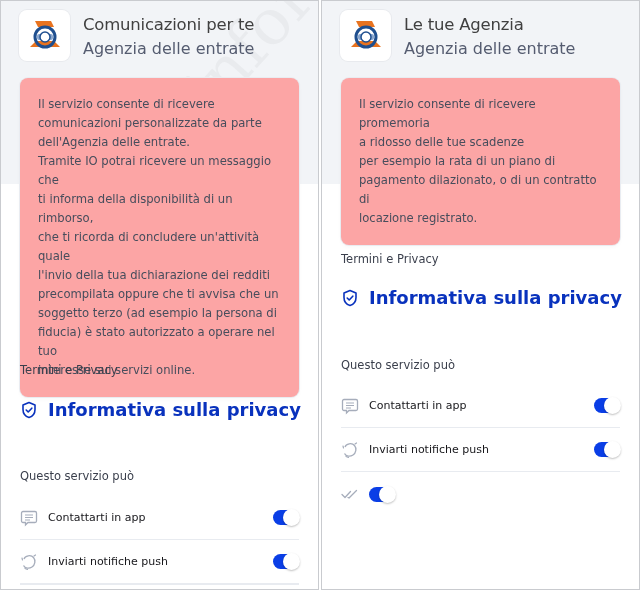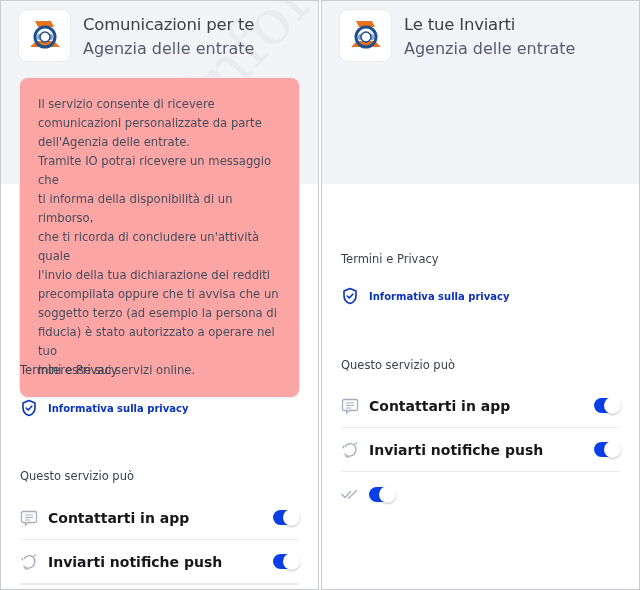--- a/index.html
+++ b/index.html
@@ -36,32 +36,32 @@
     padding: 17px 18px;
     font-size: 11.6px; line-height: 19px; color: #474d5c;
   }
   .card p { white-space: pre-line; }
 
   .section-label {
     position: absolute; left: 19px; font-size: 11.5px; color: #3a3f4c; font-weight: 500; text-align: right;
   }
   .privacy-link {
     position: absolute; left: 19px; display: flex; align-items: center;
-    color: #0932bd; font-weight: 700; font-size: 10px; cursor: pointer;
+    color: #0932bd; font-weight: 700; font-size: 18px; cursor: pointer;
   }
   .privacy-link svg { margin-right: 10px; }
 
   .perm-list { position: absolute; left: 19px; right: 19px; }
   .perm-row {
     height: 44px; display: flex; align-items: center;
     border-bottom: 1px solid #e8ebf0;
   }
   .perm-row:last-child { border-bottom: none; }
   .perm-icon { width: 18px; height: 18px; margin-right: 10px; display: flex; align-items: center; justify-content: center; }
-  .perm-label { flex: 1; font-size: 14px; font-weight: 700; color: #17171b; }
+  .perm-label { flex: 1; font-size: 11px; font-weight: 400; color: #17171b; }
   .toggle {
     width: 26px; height: 15px; border-radius: 8px; background: #0a3ee6; position: relative; cursor: pointer;
   }
   .toggle .knob {
     position: absolute; right: -1px; top: -1px; width: 17px; height: 17px; border-radius: 50%;
     background: #ffffff; box-shadow: 0 1px 2px rgba(0,0,0,0.25);
   }
   .watermark {
     position: absolute; left: 30px; top: 230px; width: 640px;
     transform: rotate(-48deg); transform-origin: left top;
@@ -154,25 +154,32 @@
     <div class="logo">
       <svg width="38" height="38" viewBox="0 0 38 38">
         <path d="M9 4 L25 4 L28 10 L12 10 Z" fill="#e8731f"></path>
         <path d="M4 30 L10 24 L28 24 L34 30 Z" fill="#e8731f"></path>
         <circle cx="19" cy="20" r="10" fill="none" stroke="#1f4f8f" stroke-width="3"></circle>
         <rect x="11" y="17" width="16" height="6" rx="2" fill="#8aa7cf"></rect>
         <circle cx="19" cy="20" r="5" fill="#ffffff" stroke="#1f4f8f" stroke-width="1.5"></circle>
       </svg>
     </div>
     <div class="titles">
-      <div class="title">Le tue Inviarti</div>
+      <div class="title">Le tue Agenzia</div>
       <div class="subtitle">Agenzia delle entrate</div>
     </div>
   </div>
 
+  <div class="card" style="top:77px;">
+    <p>Il servizio consente di ricevere promemoria
+a ridosso delle tue scadenze
+per esempio la rata di un piano di
+pagamento dilazionato, o di un contratto di
+locazione registrato.</p>
+  </div>
 
   <div class="section-label" style="top:251px;">Termini e Privacy</div>
 
   <div class="privacy-link" style="top:286px;">
     <svg width="18" height="18" viewBox="0 0 18 18">
       <path d="M9 1.5 L15 4 V8.5 C15 12.3 12.4 15.4 9 16.5 C5.6 15.4 3 12.3 3 8.5 V4 Z" fill="none" stroke="#0932bd" stroke-width="1.6" stroke-linejoin="round"></path>
       <path d="M6.2 9 L8.2 11 L11.8 7.2" fill="none" stroke="#0932bd" stroke-width="1.6" stroke-linecap="round" stroke-linejoin="round"></path>
     </svg>
     <span>Informativa sulla privacy</span>
   </div>

